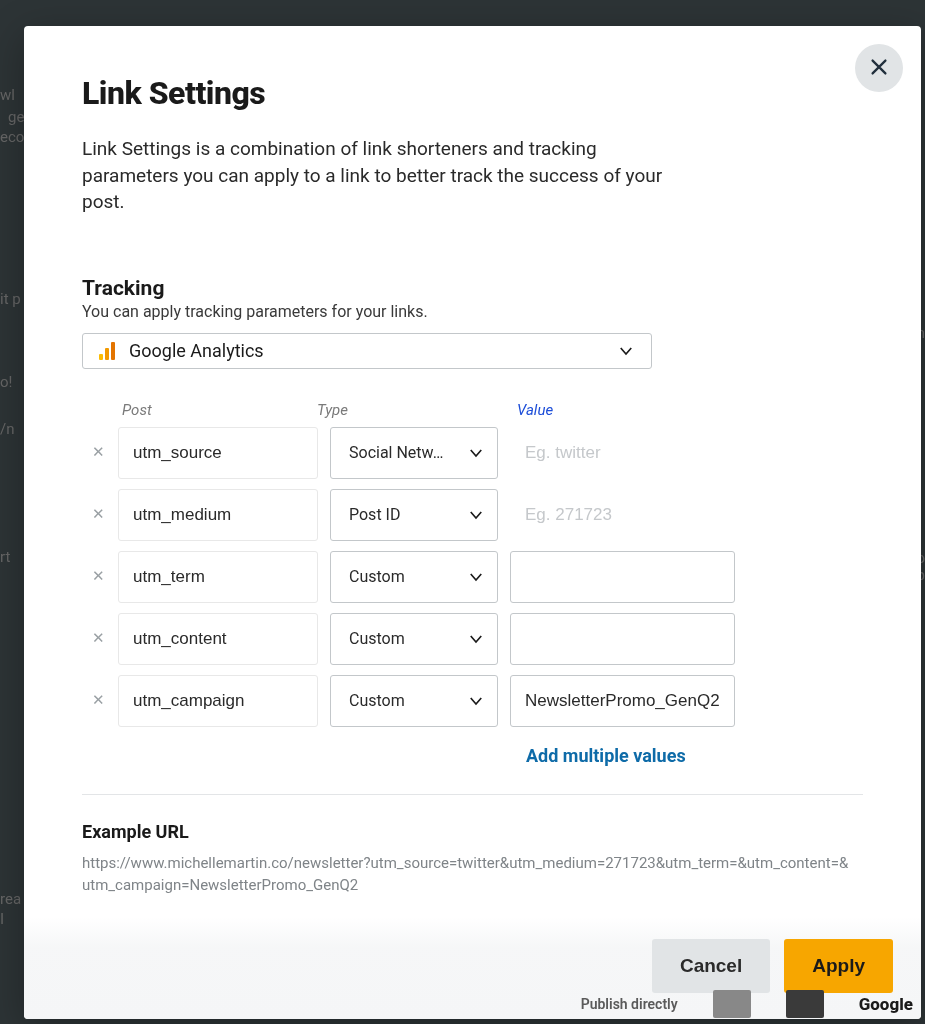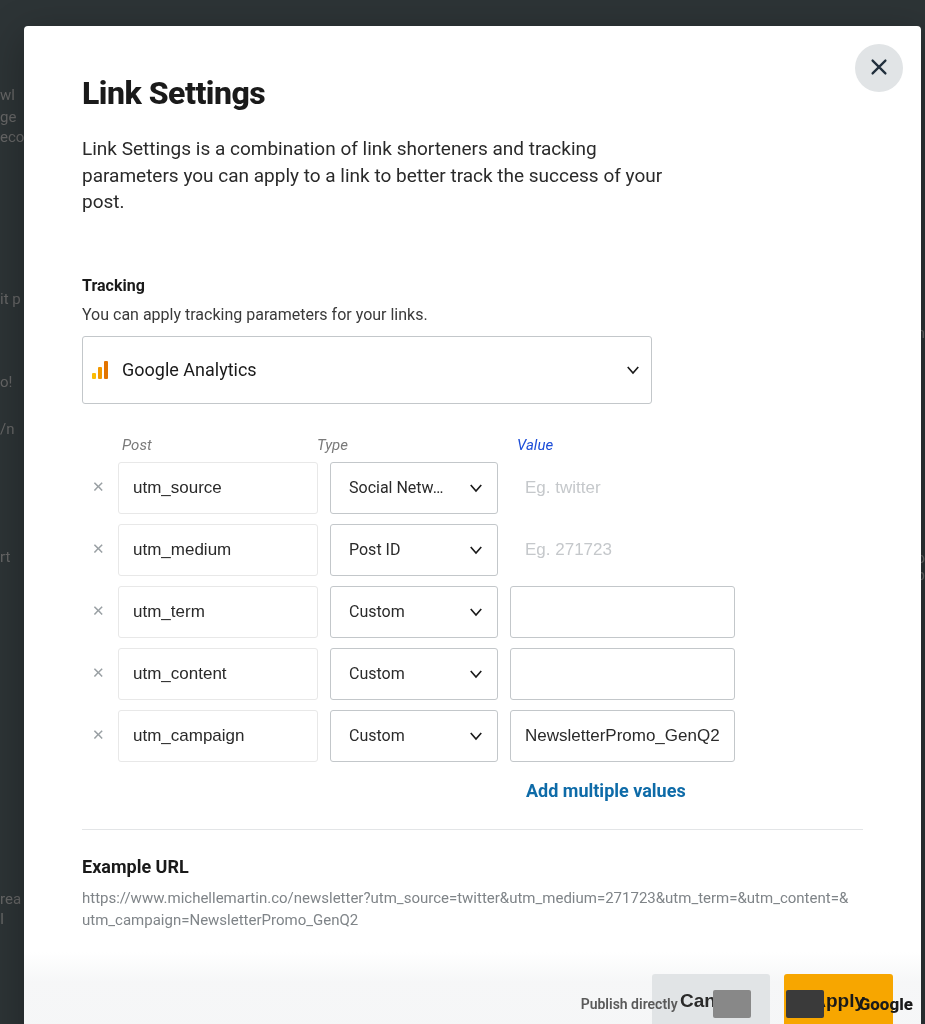--- a/index.html
+++ b/index.html
@@ -29,31 +29,31 @@
     border: none;
     display: flex; align-items: center; justify-content: center;
     cursor: pointer;
     color: #22303d;
   }
   .close-btn svg { width: 22px; height: 22px; stroke: #22303d; stroke-width: 2.5; }
 
   .modal-title { font-size: 32px; font-weight: 800; color: #1a1a1a; margin-bottom: 24px; letter-spacing: -0.5px; }
   .modal-desc { font-size: 19px; color: #2a2a2a; line-height: 1.4; max-width: 600px; margin-bottom: 60px; }
 
-  .section-label { font-size: 16px; font-weight: 700; color: #1a1a1a; margin-bottom: 10px; }
+  .section-label { font-size: 21px; font-weight: 700; color: #1a1a1a; margin-bottom: 2px; }
   .section-sub { font-size: 16px; color: #3a3a3a; margin-bottom: 12px; }
 
   .tracking-select {
     border: 1px solid #c3c7ca;
     border-radius: 3px;
-    height: 68px;
+    height: 36px;
     width: 570px;
     display: flex;
     align-items: center;
-    padding: 0 9px;
+    padding: 0 16px;
     gap: 14px;
     cursor: pointer;
     margin-bottom: 32px;
   }
   .ga-icon { display: flex; align-items: flex-end; gap: 2px; height: 18px; }
   .ga-bar { width: 4px; border-radius: 1px; }
   .ga-bar.b1 { height: 6px; background: #fbbc04; }
   .ga-bar.b2 { height: 12px; background: #f29900; }
   .ga-bar.b3 { height: 18px; background: #e37400; }
   .tracking-select-label { font-size: 18px; color: #1a1a1a; flex: 1; }
@@ -133,21 +133,21 @@
   }
   .below-row .pub { color: #5a5a5a; font-weight: 600; }
   .below-row .box { width: 38px; height: 28px; background: #3a3a3a; border-radius: 2px; }
   .below-row .box.light { background: #888; }
   .below-row .sched { color: #1a1a1a; font-weight: 800; font-size: 17px; }
 </style>
 </head>
 <body>
 
 <div class="bg-text" style="top:86px; left:0;">wl</div>
-<div class="bg-text" style="top:108px; left:0;">ge</div>
+<div class="bg-text" style="top:108px; left:0;padding-left:8px;">ge</div>
 <div class="bg-text" style="top:128px; left:0;">eco</div>
 <div class="bg-text" style="top:290px; left:0;">it p</div>
 <div class="bg-text" style="top:324px; right:0;">on</div>
 <div class="bg-text" style="top:373px; left:0;">o!</div>
 <div class="bg-text" style="top:420px; left:0;">/n</div>
 <div class="bg-text" style="top:548px; left:0;">rt</div>
 <div class="bg-text" style="top:549px; right:0;">to</div>
 <div class="bg-text" style="top:566px; right:0;">ub</div>
 <div class="bg-text" style="top:890px; left:0;">rea</div>
 <div class="bg-text" style="top:910px; left:0;">I</div>

